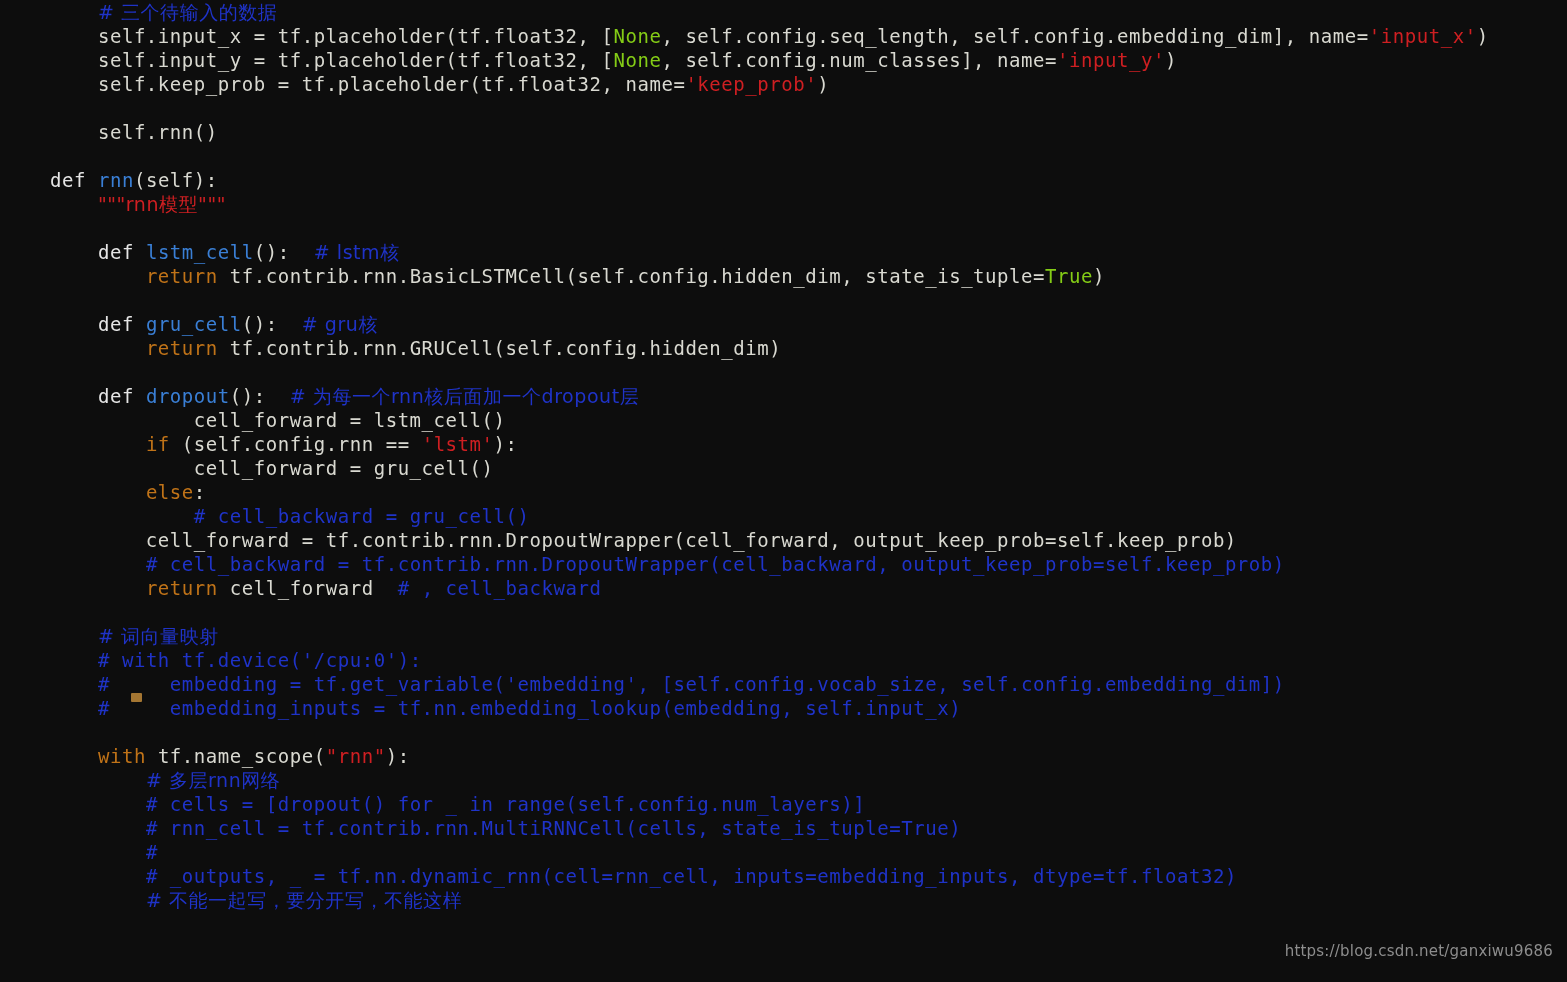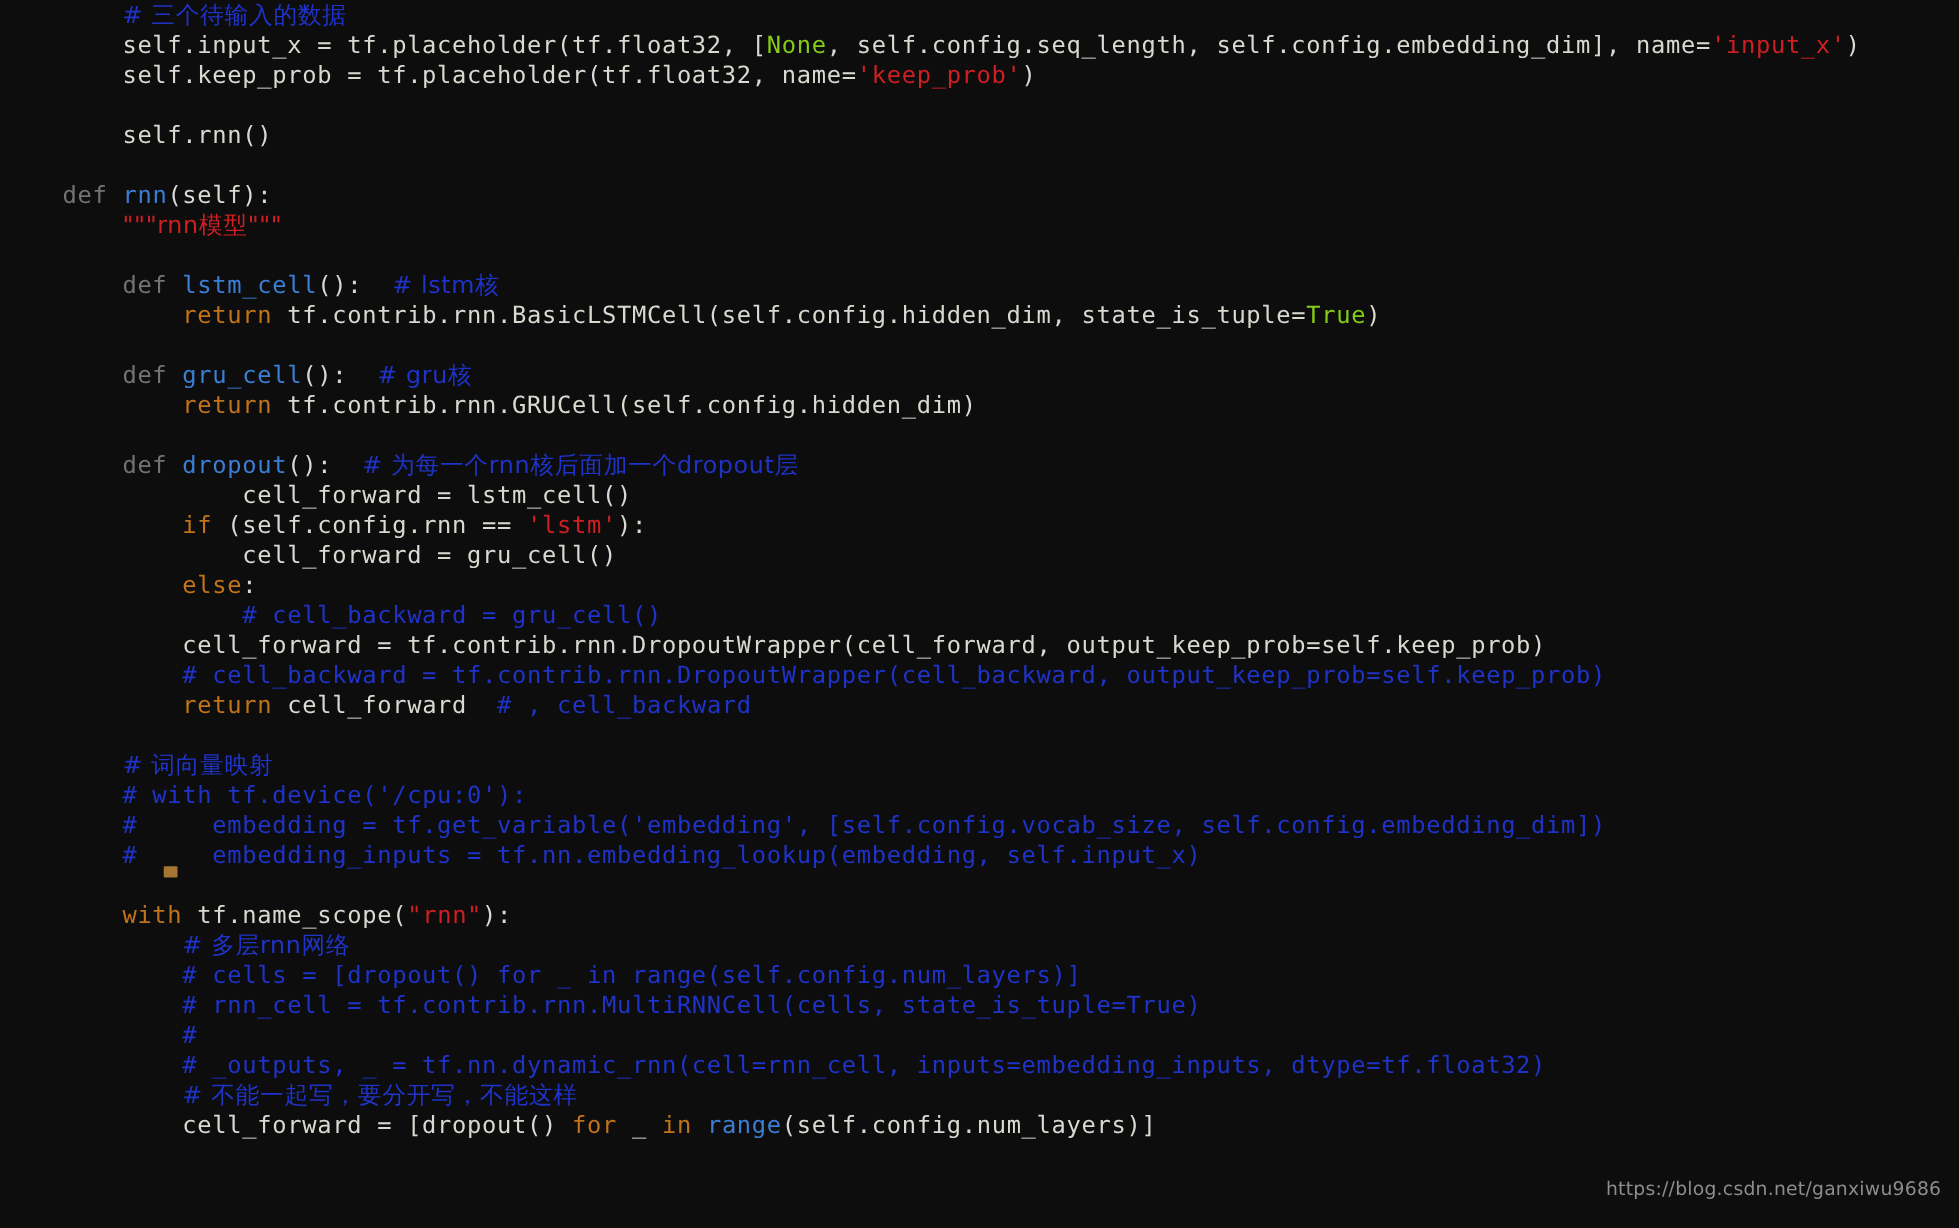--- a/index.html
+++ b/index.html
@@ -26,21 +26,21 @@
   .line {
     height: 24px;
     line-height: 24px;
     font-size: 19px;
     letter-spacing: 0.55px;
     white-space: pre;
     color: #d9d9d1;
     padding-left: 2px;
   }
   .tok { white-space: pre; }
-  .t-def  { color: #737373; margin-top: 40px; }
+  .t-def  { color: #e5e5e5; margin-top: 40px; }
   .t-kw   { color: #c07318; }
   .t-fn   { color: #3a7fd5; }
   .t-cmt  { color: #1f33c8; }
   .t-str  { color: #cf1f22; }
   .t-lit  { color: #84cc16; }
   .t-txt  { color: #d9d9d1; }
   .t-cjk  { font-family: "DejaVu Sans", sans-serif; }
 
   #watermark {
     position: absolute;
@@ -64,20 +64,21 @@
   }
 </style>
 </head>
 <body>
 
 <div id="screen">
 
   <div id="code">
       <div class="line"><span class="tok t-txt">        </span><span class="tok t-cmt t-cjk"># 三个待输入的数据</span></div>
       <div class="line"><span class="tok t-txt">        self.input_x = tf.placeholder(tf.float32, [</span><span class="tok t-lit">None</span><span class="tok t-txt">, self.config.seq_length, self.config.embedding_dim], name=</span><span class="tok t-str">'input_x'</span><span class="tok t-txt">)</span></div>
+      <div class="line"><span class="tok t-txt">        self.input_y = tf.placeholder(tf.float32, [</span><span class="tok t-lit">None</span><span class="tok t-txt">, self.config.num_classes], name=</span><span class="tok t-str">'input_y'</span><span class="tok t-txt">)</span></div>
       <div class="line"><span class="tok t-txt">        self.keep_prob = tf.placeholder(tf.float32, name=</span><span class="tok t-str">'keep_prob'</span><span class="tok t-txt">)</span></div>
       <div class="line">&nbsp;</div>
       <div class="line"><span class="tok t-txt">        self.rnn()</span></div>
       <div class="line">&nbsp;</div>
       <div class="line"><span class="tok t-txt">    </span><span class="tok t-def">def</span><span class="tok t-txt"> </span><span class="tok t-fn">rnn</span><span class="tok t-txt">(self):</span></div>
       <div class="line"><span class="tok t-txt">        </span><span class="tok t-str t-cjk">"""rnn模型"""</span></div>
       <div class="line">&nbsp;</div>
       <div class="line"><span class="tok t-txt">        </span><span class="tok t-def">def</span><span class="tok t-txt"> </span><span class="tok t-fn">lstm_cell</span><span class="tok t-txt">():  </span><span class="tok t-cmt t-cjk"># lstm核</span></div>
       <div class="line"><span class="tok t-txt">            </span><span class="tok t-kw">return</span><span class="tok t-txt"> tf.contrib.rnn.BasicLSTMCell(self.config.hidden_dim, state_is_tuple=</span><span class="tok t-lit">True</span><span class="tok t-txt">)</span></div>
       <div class="line">&nbsp;</div>
@@ -99,20 +100,19 @@
       <div class="line"><span class="tok t-txt">        </span><span class="tok t-cmt">#     embedding = tf.get_variable('embedding', [self.config.vocab_size, self.config.embedding_dim])</span></div>
       <div class="line"><span class="tok t-txt">        </span><span class="tok t-cmt">#     embedding_inputs = tf.nn.embedding_lookup(embedding, self.input_x)</span></div>
       <div class="line">&nbsp;</div>
       <div class="line"><span class="tok t-txt">        </span><span class="tok t-kw">with</span><span class="tok t-txt"> tf.name_scope(</span><span class="tok t-str">"rnn"</span><span class="tok t-txt">):</span></div>
       <div class="line"><span class="tok t-txt">            </span><span class="tok t-cmt t-cjk"># 多层rnn网络</span></div>
       <div class="line"><span class="tok t-txt">            </span><span class="tok t-cmt"># cells = [dropout() for _ in range(self.config.num_layers)]</span></div>
       <div class="line"><span class="tok t-txt">            </span><span class="tok t-cmt"># rnn_cell = tf.contrib.rnn.MultiRNNCell(cells, state_is_tuple=True)</span></div>
       <div class="line"><span class="tok t-txt">            </span><span class="tok t-cmt">#</span></div>
       <div class="line"><span class="tok t-txt">            </span><span class="tok t-cmt"># _outputs, _ = tf.nn.dynamic_rnn(cell=rnn_cell, inputs=embedding_inputs, dtype=tf.float32)</span></div>
       <div class="line"><span class="tok t-txt">            </span><span class="tok t-cmt t-cjk"># 不能一起写，要分开写，不能这样</span></div>
-      <div class="line"><span class="tok t-txt">            cell_forward = [dropout() </span><span class="tok t-kw">for</span><span class="tok t-txt"> _ </span><span class="tok t-kw">in</span><span class="tok t-txt"> </span><span class="tok t-fn">range</span><span class="tok t-txt">(self.config.num_layers)]</span></div>
     </div>
 
   <div id="caret-artifact"></div>
 
   <div id="watermark">https://blog.csdn.net/ganxiwu9686</div>
 
 </div>
 
 </body></html>

